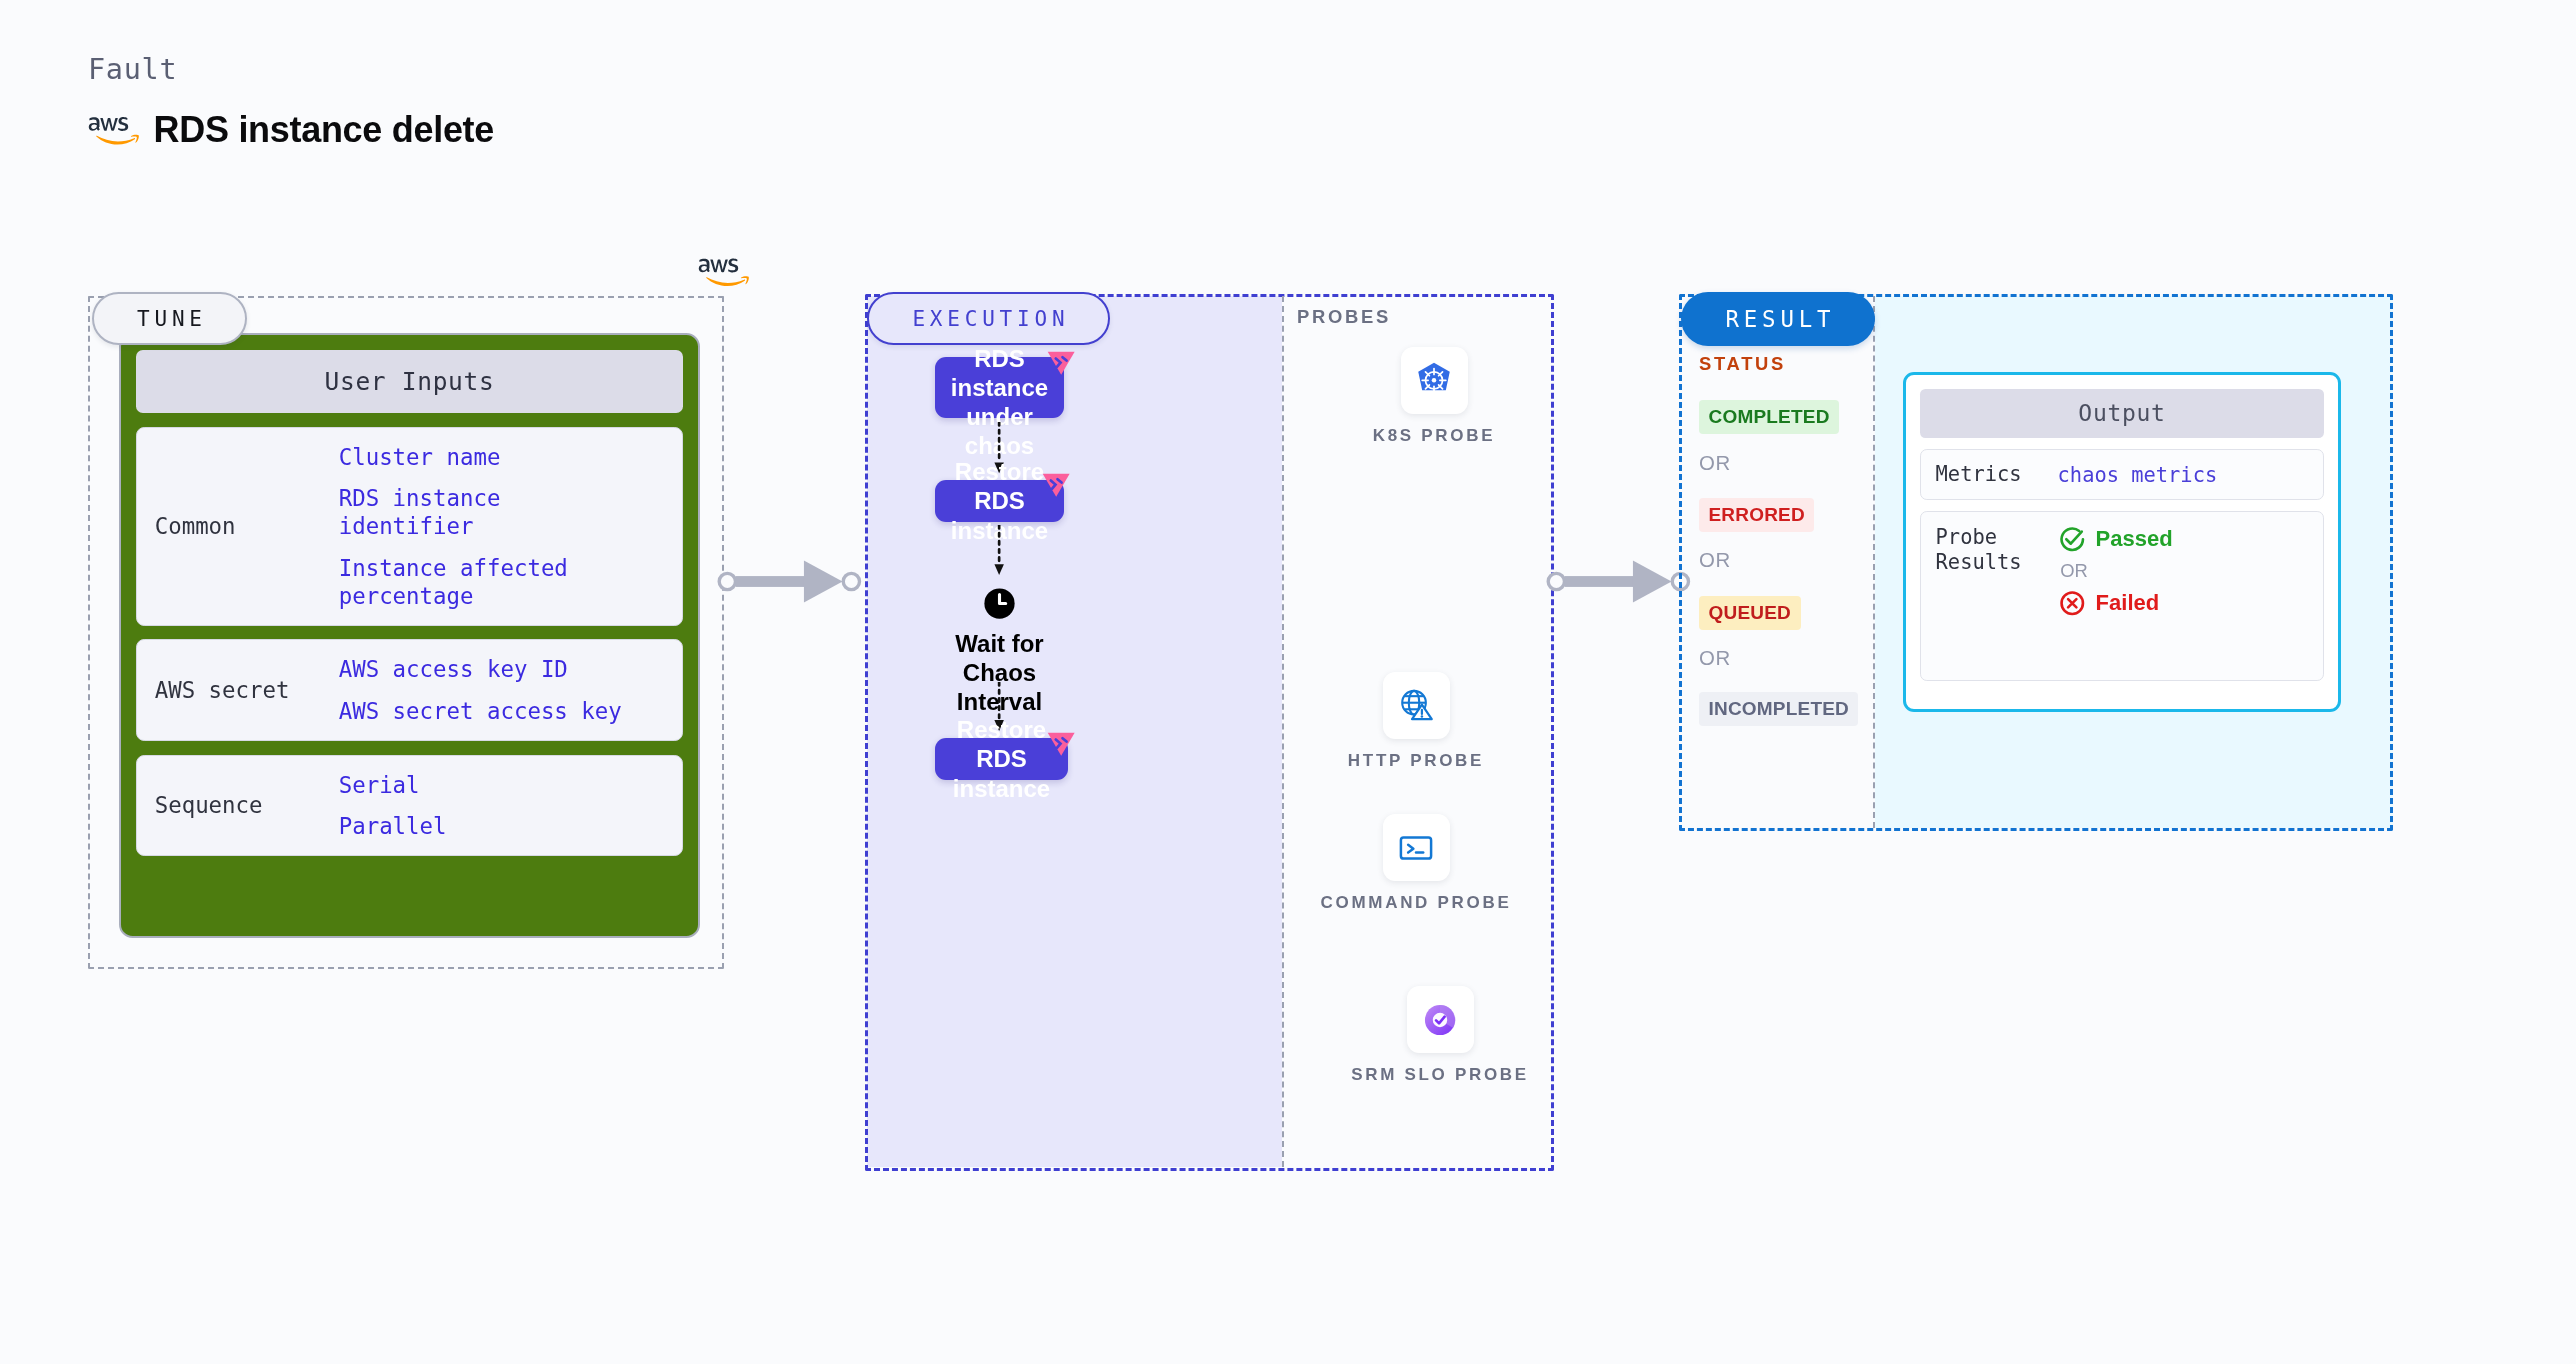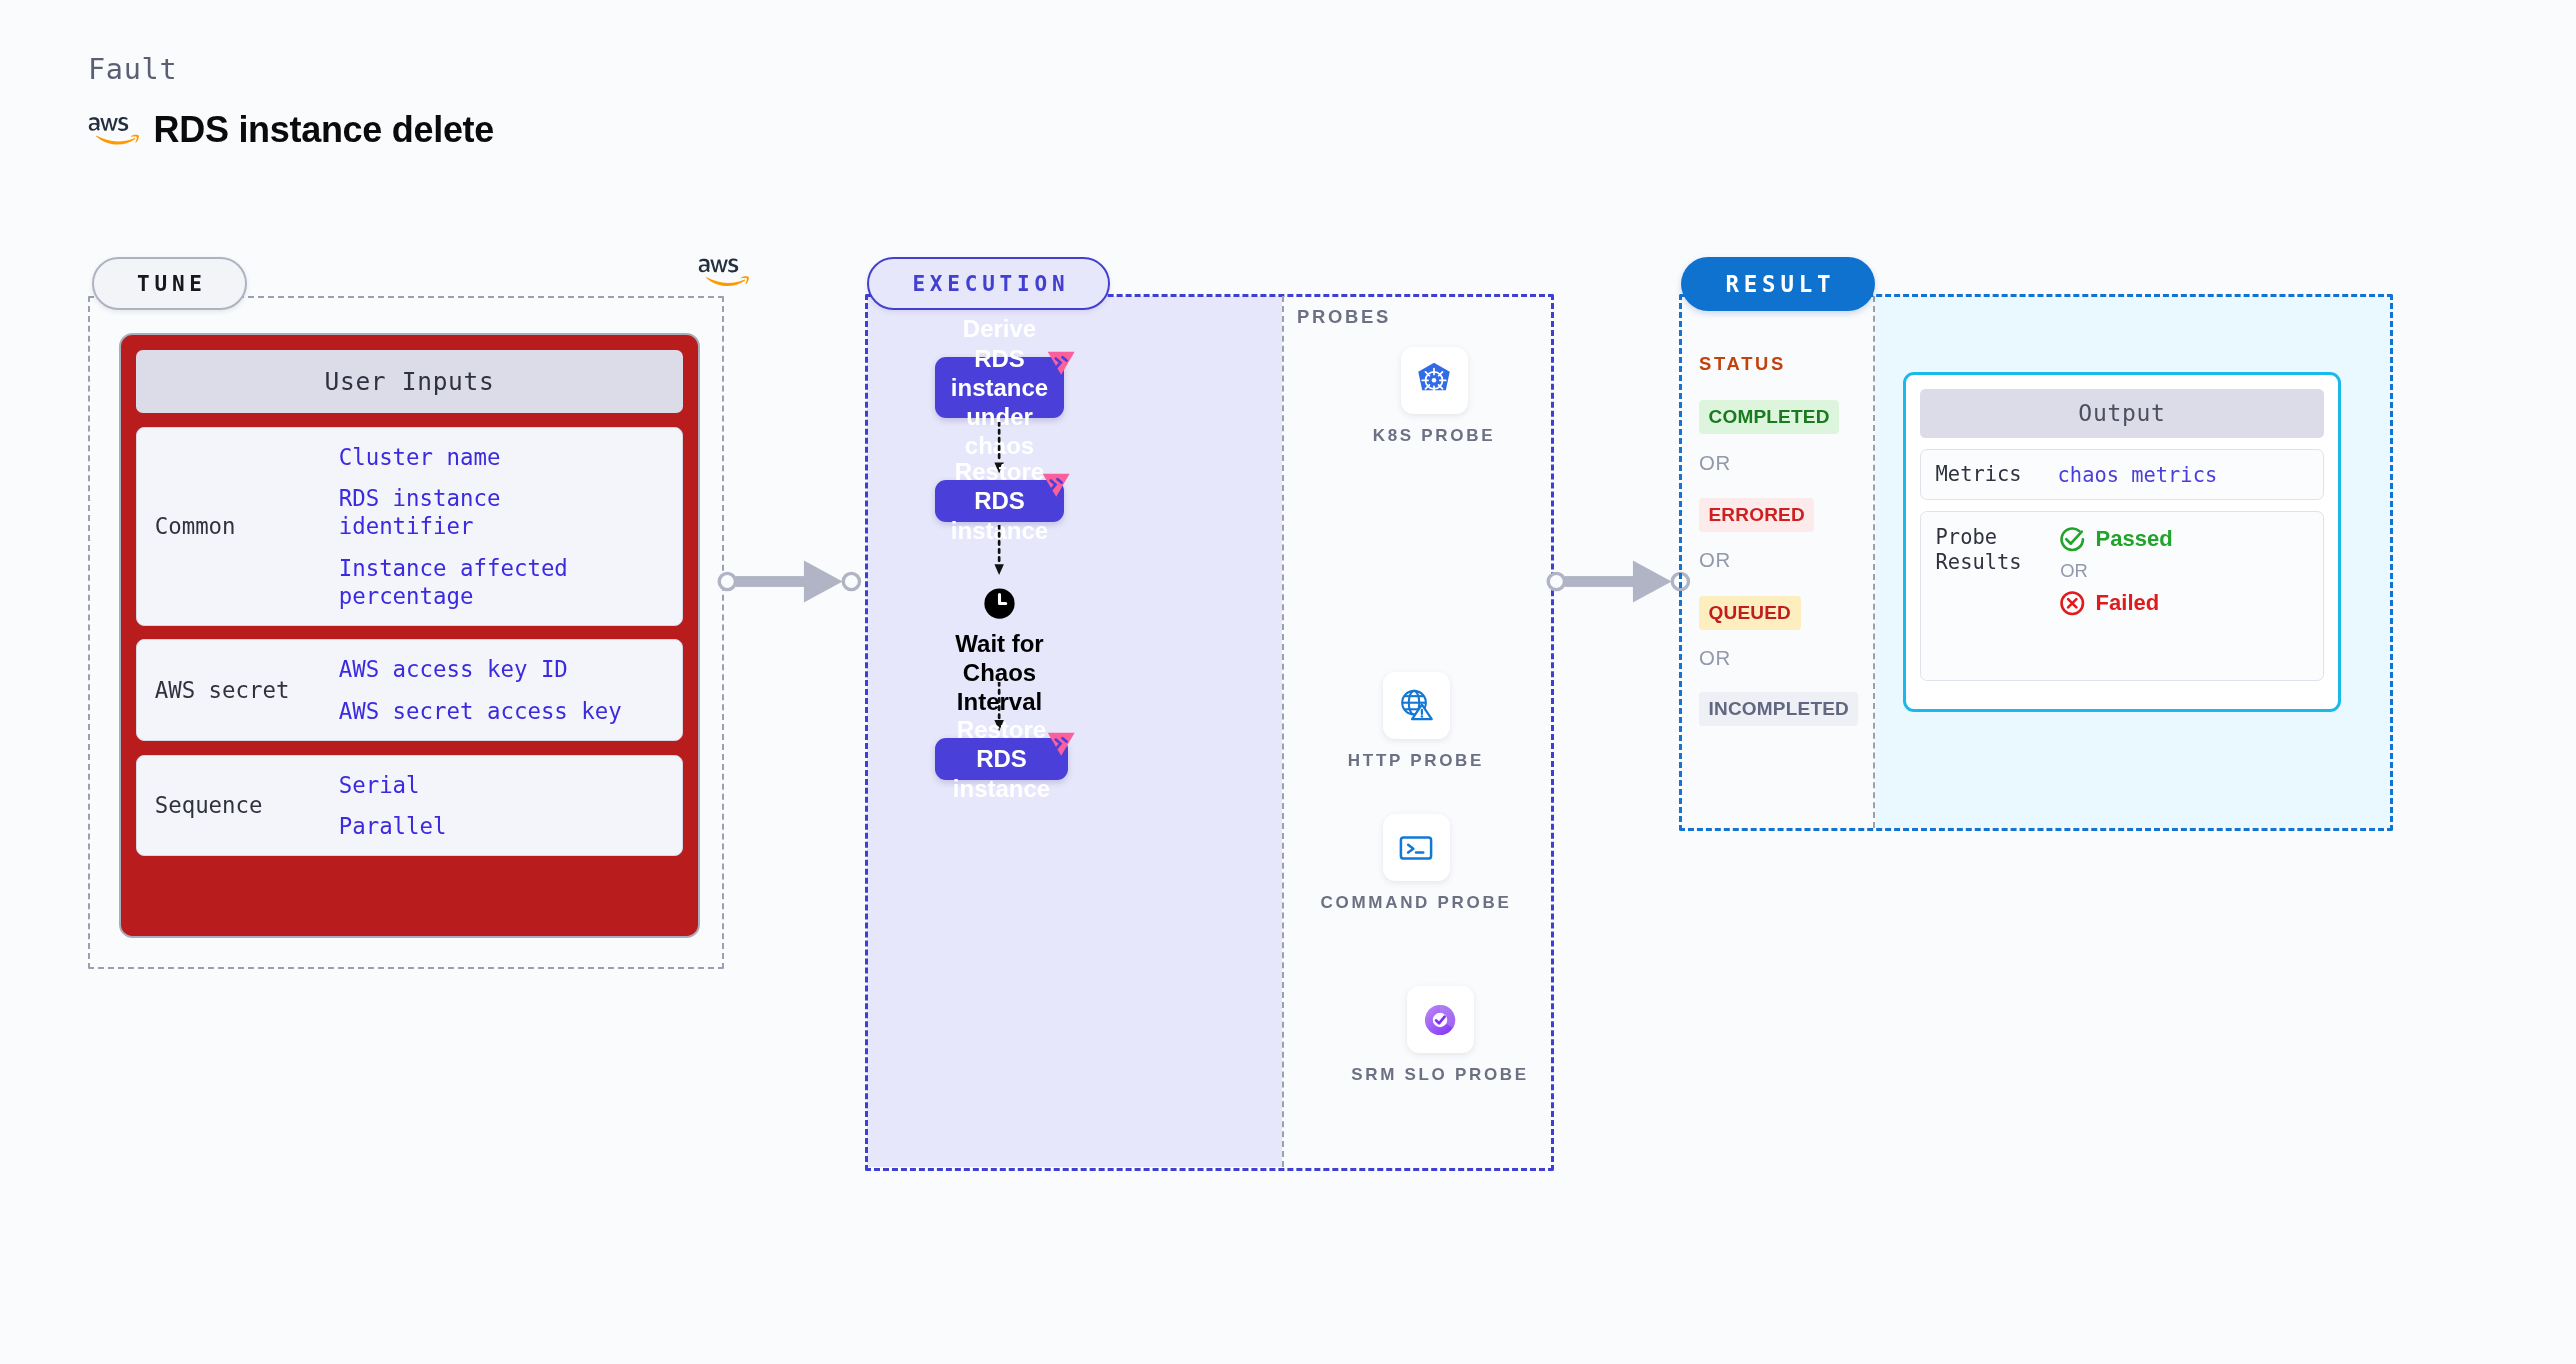--- a/index.html
+++ b/index.html
@@ -26,22 +26,22 @@
     font-family: "Liberation Sans", sans-serif;
     font-size: 36px; font-weight: 700; color: #0b0b0d; letter-spacing: -0.3px;
   }
 
   
   .panel { position: absolute; }
   .panel-badge {
     position: absolute; z-index: 5;
     display: flex; align-items: center; justify-content: center;
     font-family: "DejaVu Sans Mono", monospace;
-    font-weight: 700; letter-spacing: 4.1px;
-    border-radius: 679px; white-space: nowrap;
+    font-weight: 400; letter-spacing: 4.1px;
+    border-radius: 679px; white-space: nowrap; margin-top: 35px;
   }
 
   
   #tune-panel {
     left: 88px; top: 296px; width: 636px; height: 673px;
     border: 2.7px dashed #9aa0b0;
     border-radius: 1.4px;
     background: transparent;
   }
   #tune-badge {
@@ -51,21 +51,21 @@
     box-shadow: 0 2px 5.4px rgba(40,46,70,.10);
   }
   #tune-aws {
     position: absolute; left: 690px; top: 255px; z-index: 6;
     background: #fafbfd; padding: 0 6.8px;
   }
 
   
   .ui-card {
     position: absolute; left: 119px; top: 333px; width: 581px; height: 605px;
-    border: 2.7px solid #a9aebd; border-radius: 13.6px; background: #b91c1c;
+    border: 2.7px solid #a9aebd; border-radius: 13.6px; background: #4d7c0f;
     padding: 15px;
   }
   .ui-head {
     height: 63px; background: #dcdce8; border-radius: 6.8px;
     display: flex; align-items: center; justify-content: center;
     font-family: "DejaVu Sans Mono", monospace;
     font-size: 24.5px; color: #2f3242; letter-spacing: 0.7px;
   }
   .ui-row {
     margin-top: 13.6px; border: 1.4px solid #d6d9e3; border-radius: 8.2px;

